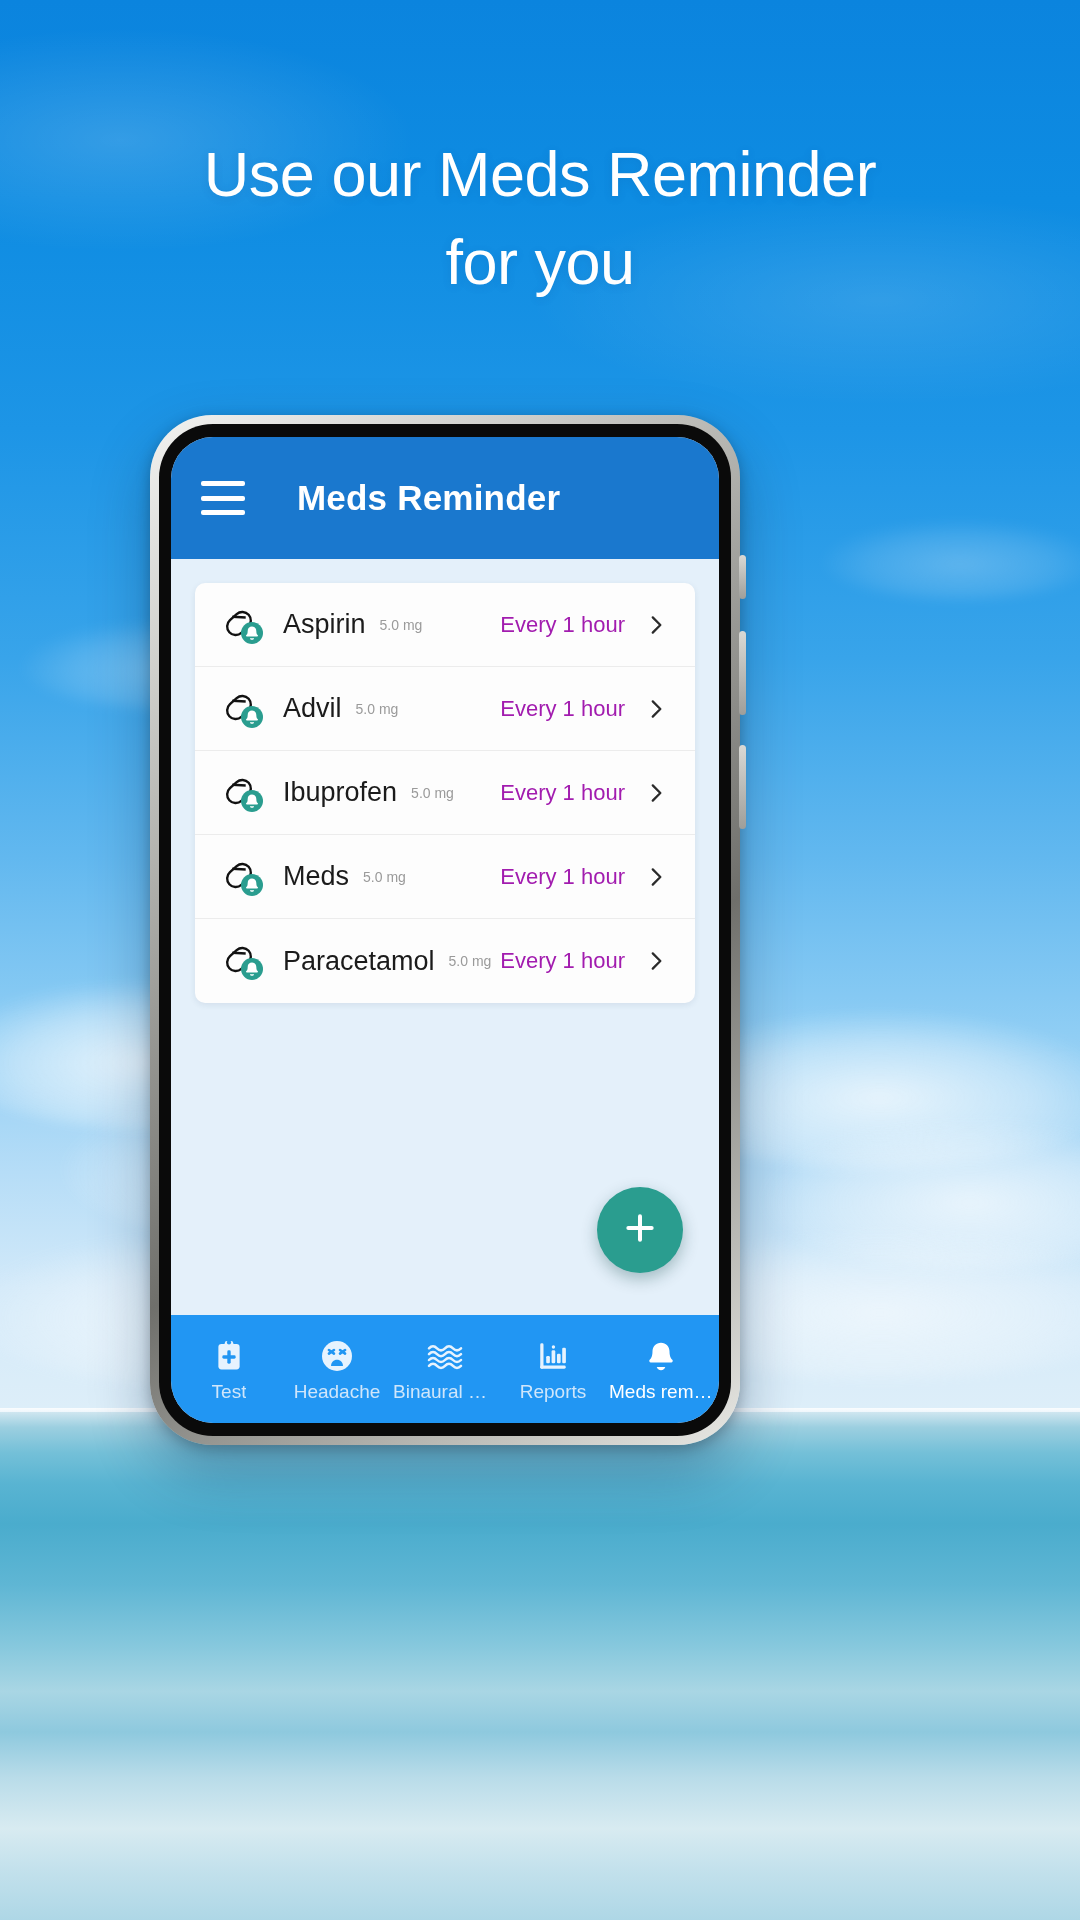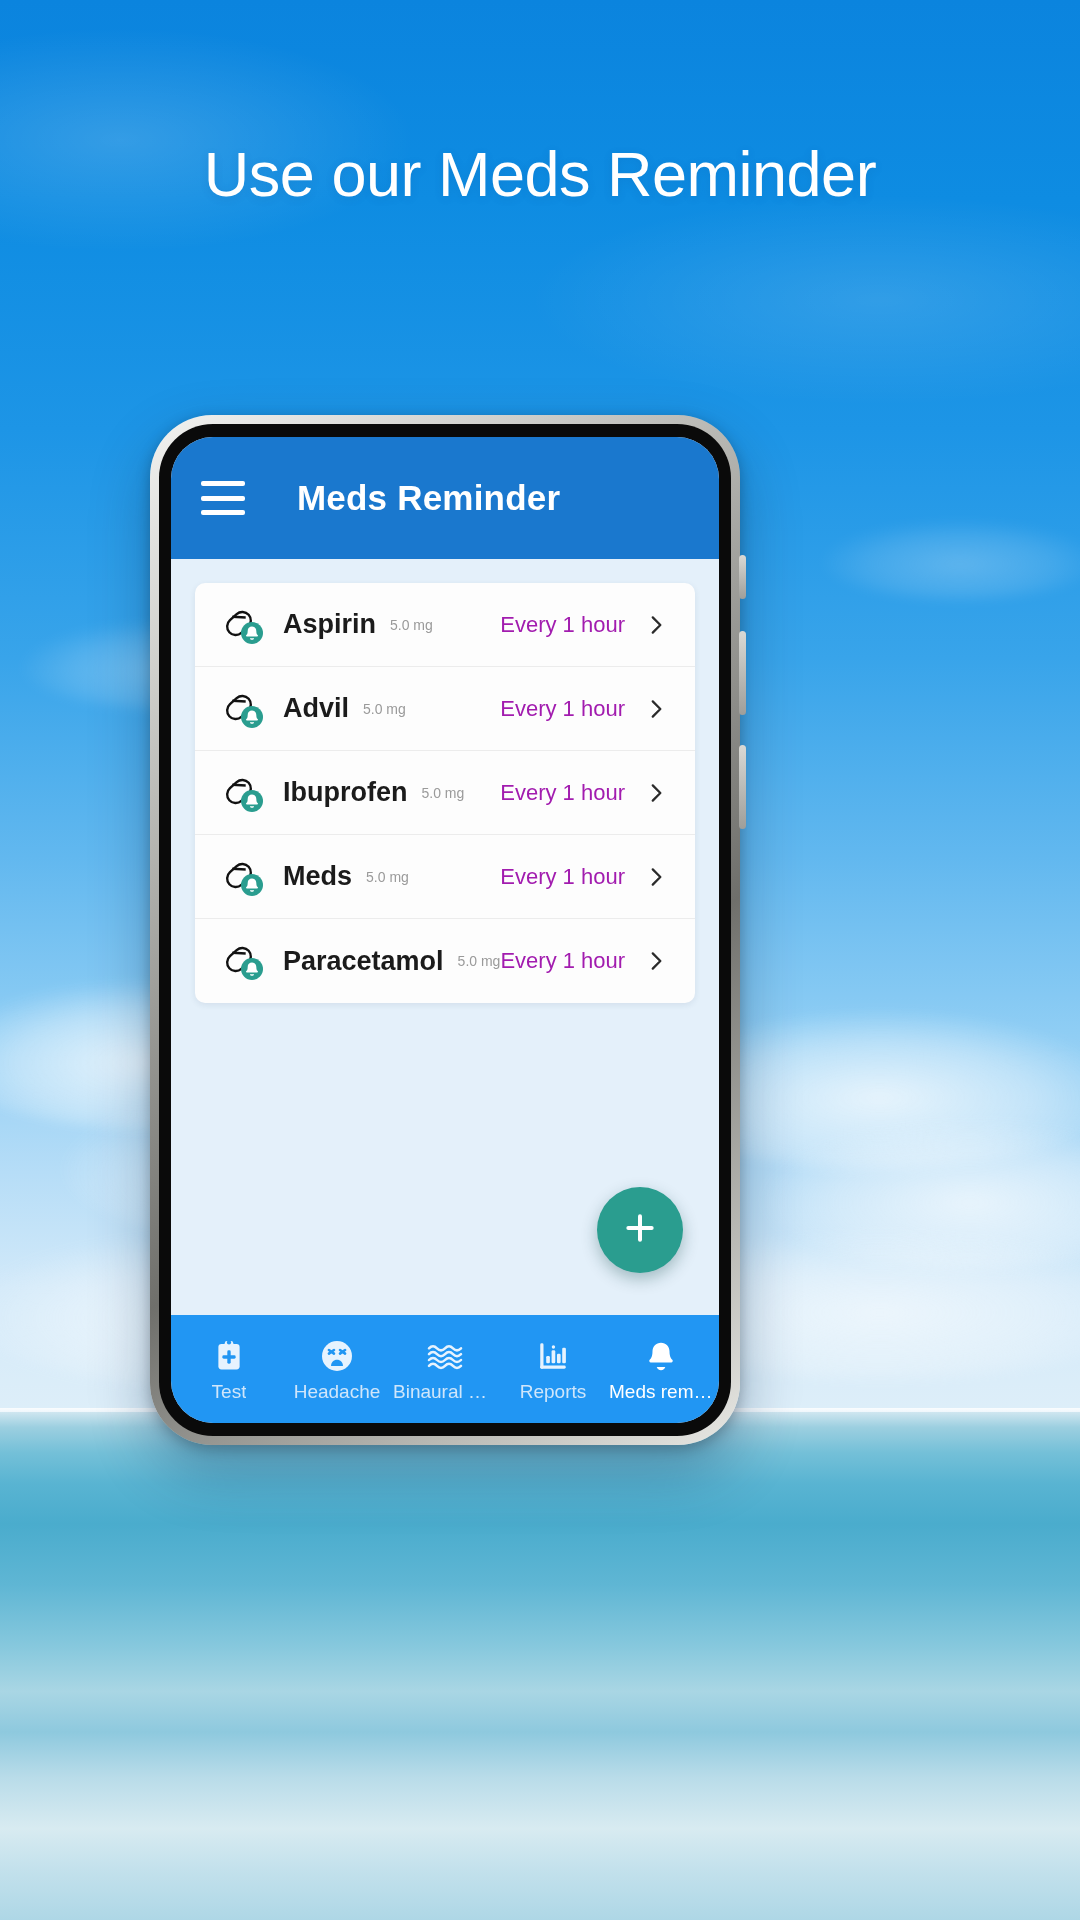--- a/index.html
+++ b/index.html
@@ -139,21 +139,21 @@
     height:84px; padding:0 22px 0 26px;
     border-bottom:1px solid #ececec;
     cursor:pointer;
   }
   .row:last-child { border-bottom:none; }
 
   .pill-icon { width:48px; height:48px; flex:0 0 48px; position:relative; }
   .pill-icon svg { width:48px; height:48px; display:block; }
 
   .med-name {
-    font-size:27px; color:#1b1b1b; font-weight:700;
+    font-size:27px; color:#1b1b1b; font-weight:400;
     margin-left:14px; white-space:nowrap;
   }
   .med-dose {
     font-size:14px; color:#9a9a9a; font-weight:400;
     margin-left:14px; white-space:nowrap;
   }
   .spacer { flex:1; }
   .med-freq {
     font-size:22px; color:#a21caf; white-space:nowrap;
   }
@@ -209,20 +209,21 @@
   <div class="sea">
     
     
     
     
   </div>
 </div>
 
 <div class="headline">
   <div>Use our Meds Reminder</div>
+  <div>for you</div>
 </div>
 
 <div class="phone">
   <div class="btn-side btn-a"></div>
   <div class="btn-side btn-b"></div>
   <div class="btn-side btn-c"></div>
 
   <div class="phone-inner">
     <div class="screen">
 

